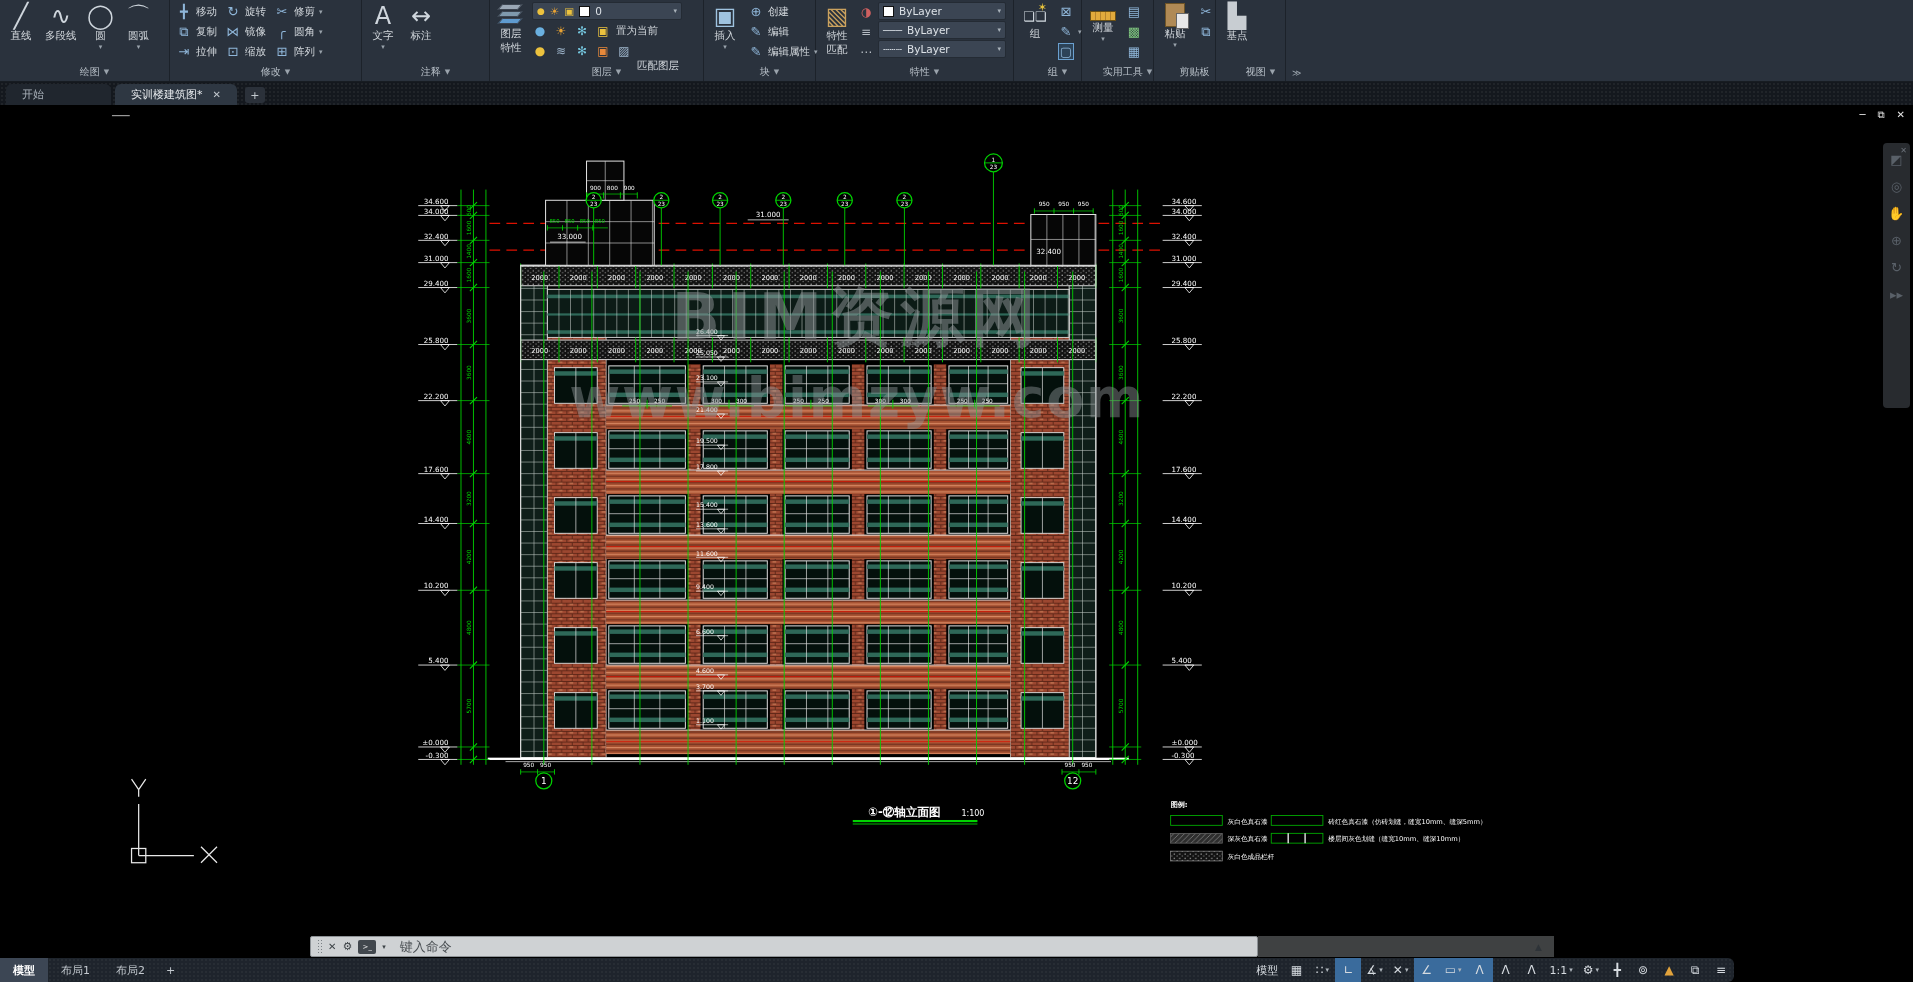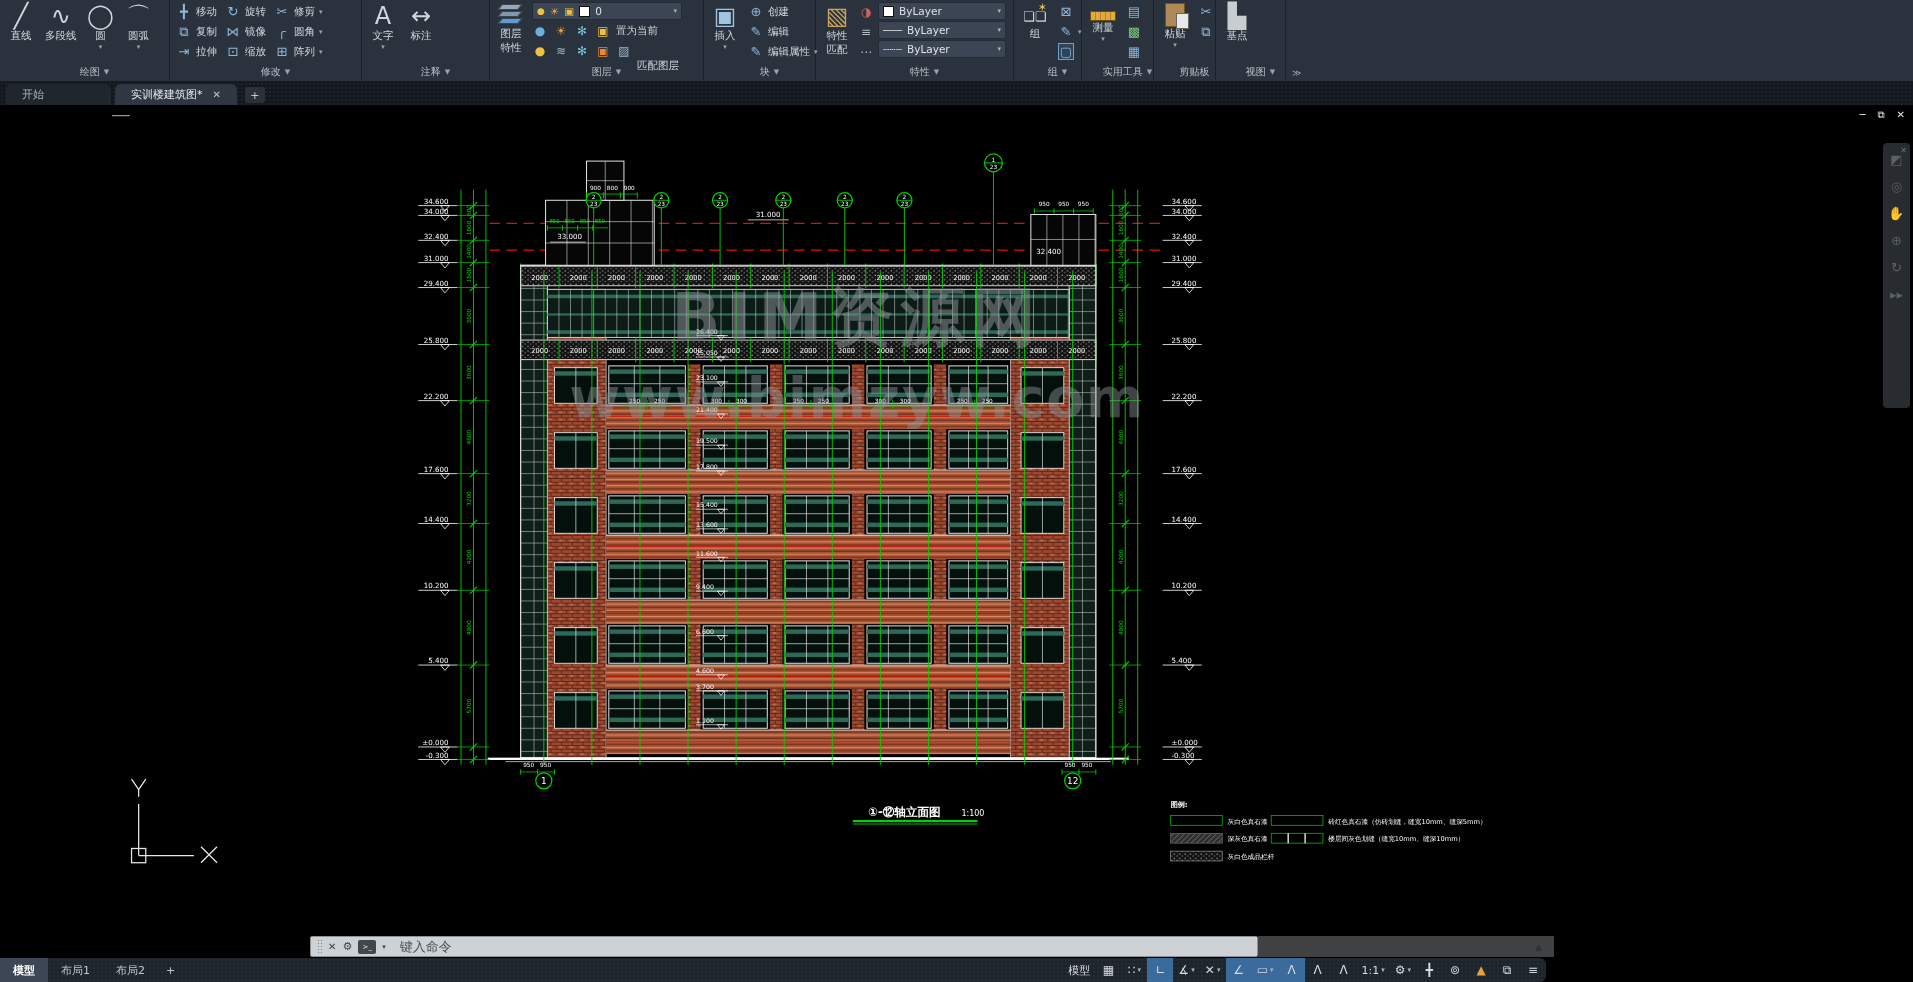--- a/index.html
+++ b/index.html
@@ -82,21 +82,21 @@
   #cmdbar .cmdicon { width:18px; height:14px; background:#41474d; color:#e8e8e8; font-size:7px;
                      display:flex; align-items:center; justify-content:center; border-radius:2px; }
   #cmdbar .arr { font-size:7px; color:#3c4246; }
   #cmdbar .prompt { color:#4a4f53; font-size:13px; margin-left:8px; }
   #cmdtail { position:absolute; left:1258px; top:936px; width:296px; height:21px;
              background:rgba(165,170,174,.38); z-index:4; display:flex; align-items:center;
              justify-content:flex-end; padding-right:12px; }
   #cmdtail .up { color:#2e3338; font-size:9px; }
 
   
-  #statusbar { position:absolute; left:0; top:958px; width:1546px; height:24px; background:#1e242c;
+  #statusbar { position:absolute; left:0; top:958px; width:1734px; height:24px; background:#1e242c;
                background-image:radial-gradient(rgba(255,255,255,.04) 1px, transparent 1px);
                background-size:4px 4px; display:flex; align-items:center; font-size:11px;border-radius:6px; }
   .mtab { height:24px; display:flex; align-items:center; padding:0 13px; color:#c2c8ce; }
   .mtab.active { background:#3c4654; color:#fff; font-weight:bold; }
   .mtab.plus2 { padding:0 8px; }
   #status-right { margin-left:auto; display:flex; align-items:center; height:24px; }
   .sbtn { height:24px; min-width:26px; padding:0 5px; display:flex; align-items:center;
           justify-content:center; gap:2px; color:#d6dbe0; font-size:12px; cursor:default; }
   .sbtn.active { background:#3a6b9c; }
   .sbtn .arr { font-size:7px; color:#aeb5bc; }

